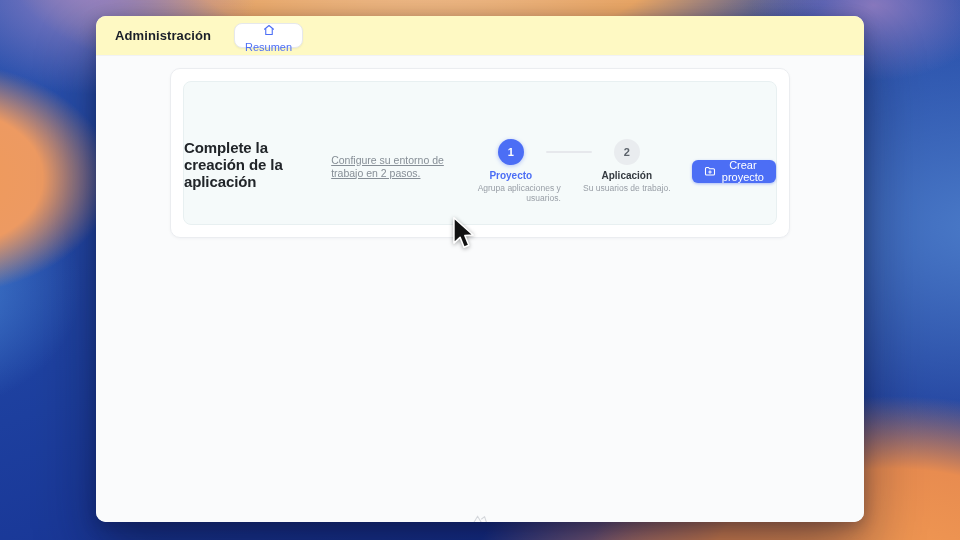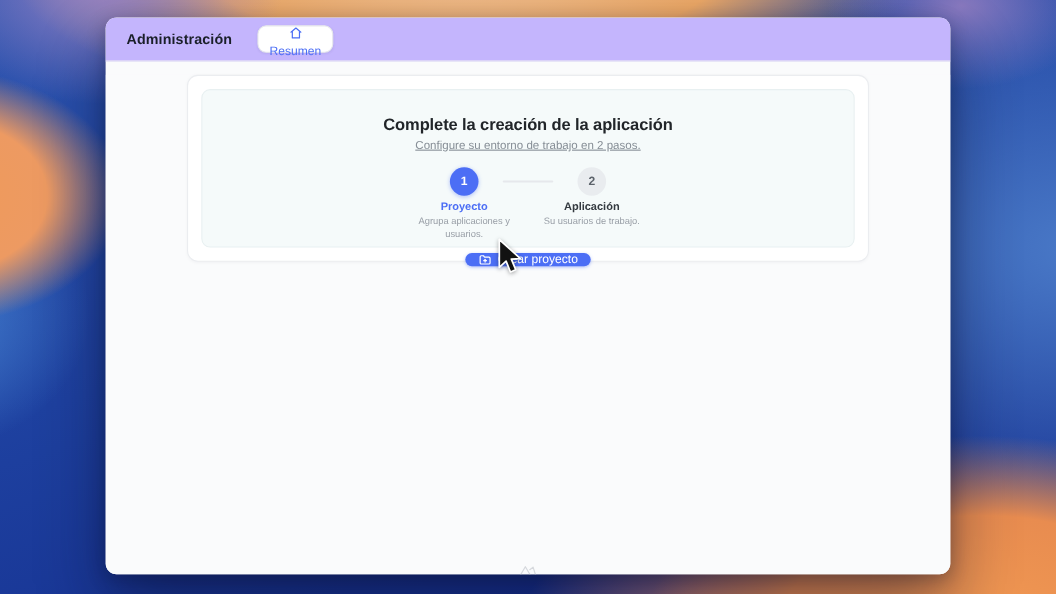--- a/index.html
+++ b/index.html
@@ -24,21 +24,21 @@
   }
 
   
   .window {
     position:absolute; left:96px; top:16px; width:768px; height:506px;
     background:#fafbfc; border-radius:10px; overflow:hidden;
     box-shadow:0 30px 60px rgba(8,12,40,.45), 0 4px 16px rgba(8,12,40,.28);
   }
 
   .topbar {
-    display:flex; align-items:center; height:40px; background:#c4b5fd;
+    display:flex; align-items:center; height:40px; background:#fef9c3;
     padding:0 20px 0 19px; border-bottom:1px solid #f1f2f4;
   }
   .app-title { font-size:13px; font-weight:700; color:#1a1f29; letter-spacing:.1px; }
   .tabs { display:flex; align-items:center; margin-left:23px; gap:10px; }
   button { border:none; background:none; font-family:inherit; cursor:pointer; }
   .tab {
     display:flex; align-items:center; gap:5px; height:25px; padding:0 10px;
     border-radius:8px; font-size:11px; font-weight:500; color:#495057;flex-direction:column;
   }
   .tab.active {
@@ -68,37 +68,37 @@
 
   
   .body { position:relative; height:465px; background:#fafbfc; }
   .card-outer {
     width:620px; margin:12px auto 0; padding:12px; background:#ffffff;
     border:1px solid #ebedf0; border-radius:10px;
     box-shadow:0 1px 3px rgba(15,23,42,.04);
   }
   .card-inner {
     height:144px; background:#f5fafa; border:1px solid #e8f0f1; border-radius:8px;
-    display:flex; flex-direction:column; align-items:center; padding-top:23px;
+    display:flex; flex-direction:row; align-items:center; padding-top:23px;
   }
   .ob-title { font-size:15px; line-height:17px; font-weight:700; color:#212529; letter-spacing:-.1px; }
   .ob-subtitle { margin-top:4px; font-size:10.5px; line-height:13px; color:#868e96;text-decoration:underline; }
 
   .stepper { display:flex; align-items:flex-start; margin-top:13px; }
   .step { width:130px; display:flex; flex-direction:column; align-items:center; }
   .step-circle {
     width:26px; height:26px; border-radius:50%; display:flex; align-items:center;
     justify-content:center; font-size:11px; font-weight:600;
     background:#e9ecef; color:#5c636b;
   }
   .step-circle.active { background:#4c6ef5; color:#fff; box-shadow:0 1px 4px rgba(76,110,245,.4); }
   .step-label { margin-top:5px; font-size:10px; font-weight:600; color:#343a40; }
   .step-label.active { color:#4c6ef5; }
   .step-desc { margin-top:2px; font-size:8.5px; line-height:10.5px; color:#989ea6;
-               text-align:center; max-width:100px; }
+               text-align:right; max-width:100px; }
   .connector { width:46px; height:2px; border-radius:1px; background:#e6e8ec;
                margin:12px -30px 0; }
 
   .cta {
     margin-top:13px; display:flex; align-items:center; gap:6px; height:23px;
     padding:0 12px; background:#4c6ef5; color:#fff; font-size:11px; font-weight:500;
     border-radius:6px; box-shadow:0 1px 3px rgba(76,110,245,.45);
   }
   .cta .cicon { display:flex; align-items:center; }
 

